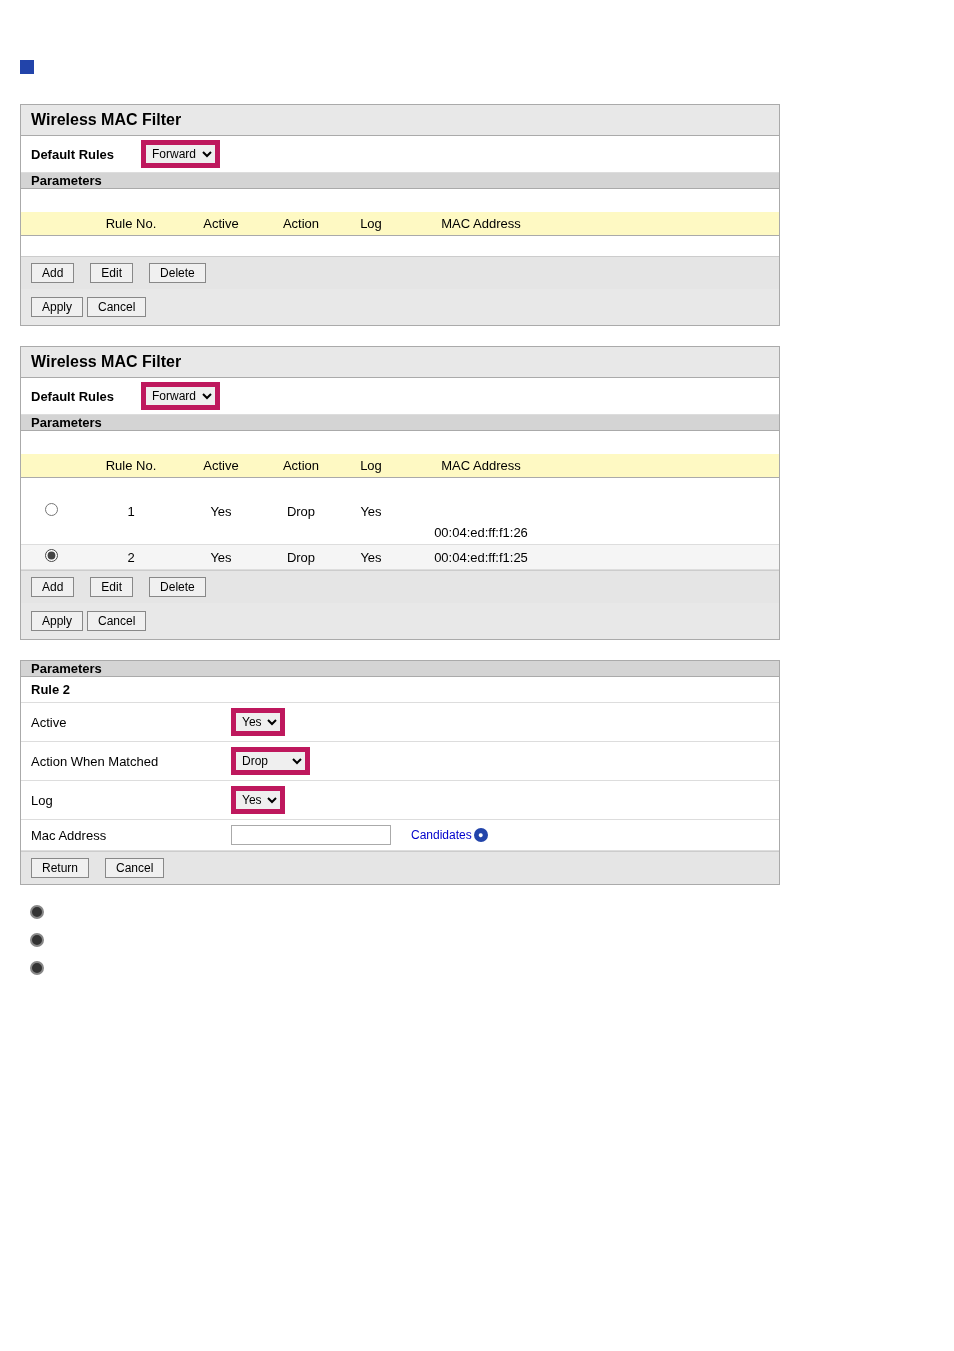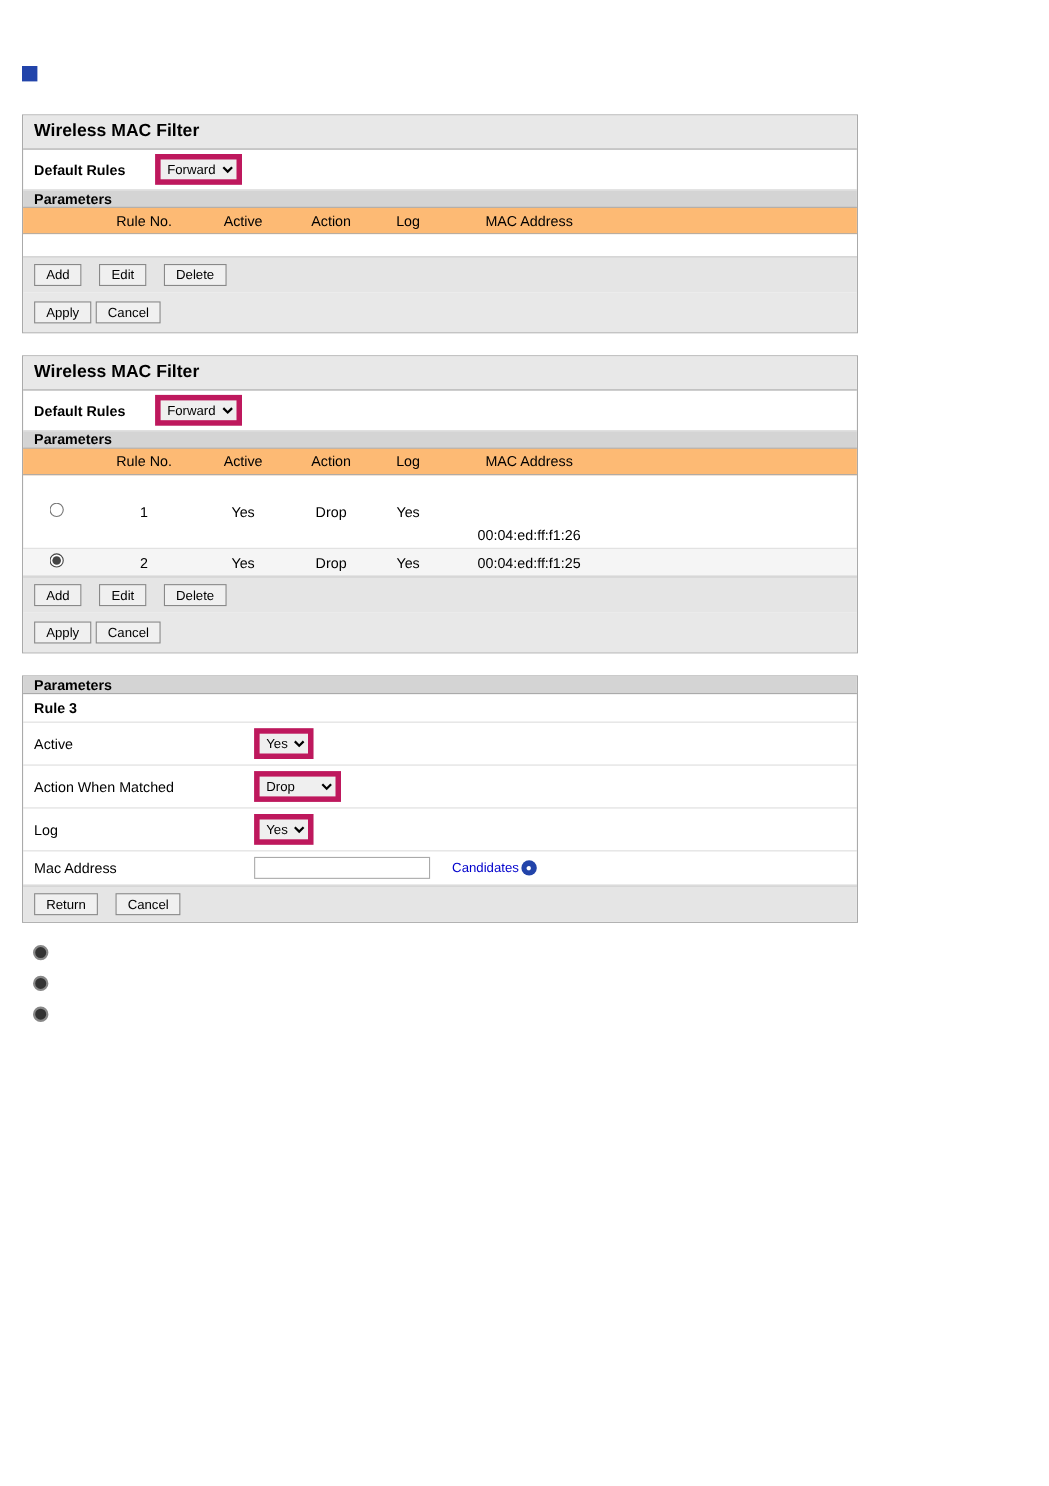--- a/index.html
+++ b/index.html
@@ -48,22 +48,23 @@
 
     .subheader {
       background: #d4d4d4;
       font-weight: bold;
       padding: 0 10px;
       border-bottom: 1px solid #aaa;
     }
 
     .table-header-row {
       display: flex;
-      background: #fdba74;
+      background: #fef9c3;
       border-bottom: 1px solid #aaa;
+      margin-top: 23px;
     }
 
     .table-header-row .th, .table-data-row .td {
       padding: 4px 8px;
       text-align: center;
     }
 
     .table-header-row .th:first-child, .table-data-row .td:first-child {
       width: 60px;
     }
@@ -295,21 +296,21 @@
   <div class="apply-row">
     <button>Apply</button>
     <button>Cancel</button>
   </div>
 </div>
 
 <div class="section-box">
 
   <div class="subheader">Parameters</div>
 
-  <div class="rule-label">Rule 3</div>
+  <div class="rule-label">Rule 2</div>
 
   <div class="mac-row">
     <div class="mac-label">Active</div>
     <div class="mac-value">
       <select>
         <option selected="">Yes</option>
         <option>No</option>
       </select>
     </div>
   </div>

